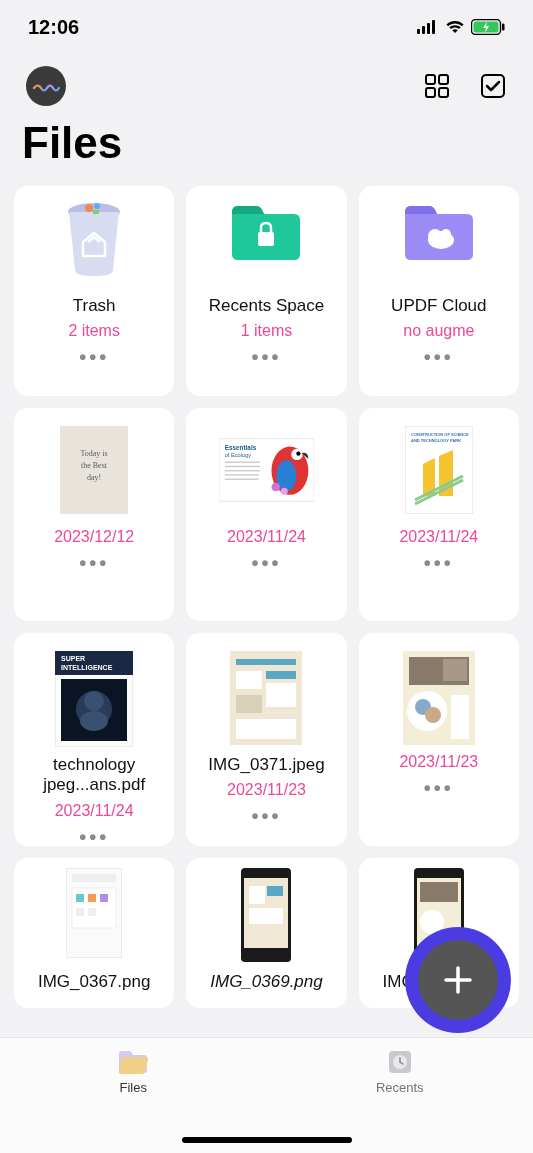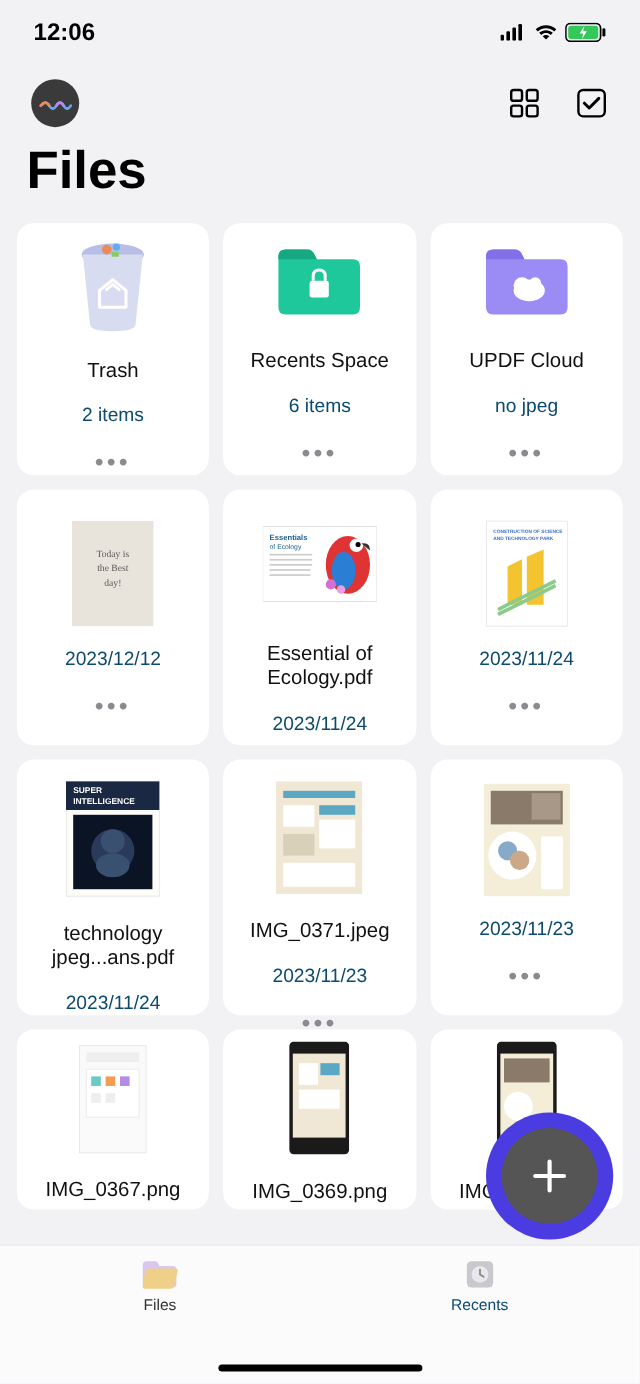--- a/index.html
+++ b/index.html
@@ -57,43 +57,42 @@
 }
 .card {
   background: #fff;
   border-radius: 14px;
   height: 210px;
   display: flex;
   flex-direction: column;
   align-items: center;
   padding: 10px 8px 6px;
   position: relative;
-  gap: 13px;
 }
 .card.short { height: 213px; padding-top:18px;}
 .thumb {
   width: 103px;
   height: 90px;
   display: flex;
-  align-items: flex-end;
+  align-items: flex-start;
   justify-content: center;
 }
 .thumb.doc { width: 95px; height: 96px; }
 .thumb.top { margin-top: 2px; }
 .card-title {
   font-size: 17px;
   text-align: center;
   margin-top: 8px;
   line-height: 1.2;
   padding: 0 4px;
   color: #111;
 }
 .card-sub {
   font-size: 16px;
-  color: #0c4a6e;
+  color: #ec4899;
   margin-top: 6px;
 }
 .dots {
   font-size: 20px;
   color: #8a8a8f;
   letter-spacing: 3px;
   margin-top: 6px;
   font-weight: 700;
 }
 .bottom-bar {
@@ -105,21 +104,21 @@
   display: flex;
 }
 .tab {
   flex: 1;
   display: flex;
   flex-direction: column;
   align-items: center;
   padding-top: 10px;
   gap: 4px;
 }
-.tab-label { font-size: 13px; color: #0c4a6e; }
+.tab-label { font-size: 13px; color: #737373; }
 .tab.active .tab-label { color: #333; }
 .home-indicator {
   position: absolute;
   bottom: 10px;
   left: 50%;
   transform: translateX(-50%);
   width: 170px; height: 6px;
   background: #000; border-radius: 4px;
 }
 .fab {
@@ -212,36 +211,36 @@
   <div class="card">
     <div class="thumb top">
       <svg width="80" height="70" viewBox="0 0 80 70">
         <path d="M6 14 Q6 8 12 8 L30 8 Q34 8 36 12 L38 16 L68 16 Q74 16 74 22 L74 56 Q74 62 68 62 L12 62 Q6 62 6 56 Z" fill="#1FC89A"></path>
         <path d="M6 14 Q6 8 12 8 L30 8 Q34 8 36 12 L38 16 L6 16 Z" fill="#16A880"></path>
         <rect x="32" y="34" width="16" height="14" rx="2" fill="#fff"></rect>
         <path d="M35 34 L35 30 Q35 25 40 25 Q45 25 45 30 L45 34" fill="none" stroke="#fff" stroke-width="2.5"></path>
       </svg>
     </div>
     <div class="card-title">Recents Space</div>
-    <div class="card-sub">6 items</div>
+    <div class="card-sub">1 items</div>
     <div class="dots">•••</div>
   </div>
 
   <div class="card">
     <div class="thumb top">
       <svg width="80" height="70" viewBox="0 0 80 70">
         <path d="M6 14 Q6 8 12 8 L30 8 Q34 8 36 12 L38 16 L68 16 Q74 16 74 22 L74 56 Q74 62 68 62 L12 62 Q6 62 6 56 Z" fill="#9B8CF5"></path>
         <path d="M6 14 Q6 8 12 8 L30 8 Q34 8 36 12 L38 16 L6 16 Z" fill="#8270E8"></path>
         <ellipse cx="42" cy="42" rx="13" ry="9" fill="#fff"></ellipse>
           <circle cx="36" cy="38" r="7" fill="#fff"></circle>
           <circle cx="47" cy="36" r="5" fill="#fff"></circle>
       </svg>
     </div>
     <div class="card-title">UPDF Cloud</div>
-    <div class="card-sub">no jpeg</div>
+    <div class="card-sub">no augme</div>
     <div class="dots">•••</div>
   </div>
 
   <div class="card short">
     <div class="thumb doc">
       <svg width="68" height="88" viewBox="0 0 68 88">
           <rect width="68" height="88" fill="#E8E4DC"></rect>
           <text x="34" y="30" font-size="8" text-anchor="middle" fill="#5a5a5a" font-family="cursive">Today is</text>
           <text x="34" y="42" font-size="8" text-anchor="middle" fill="#5a5a5a" font-family="cursive">the Best</text>
           <text x="34" y="54" font-size="8" text-anchor="middle" fill="#5a5a5a" font-family="cursive">day!</text>
@@ -264,21 +263,20 @@
           <rect x="8" y="56" width="48" height="2" fill="#ccc"></rect>
           <ellipse cx="100" cy="45" rx="26" ry="34" fill="#E03434"></ellipse>
           <ellipse cx="95" cy="52" rx="14" ry="22" fill="#2A7FD4"></ellipse>
           <circle cx="110" cy="22" r="8" fill="#fff"></circle>
           <circle cx="112" cy="21" r="3" fill="#000"></circle>
           <path d="M116 20 Q126 18 126 28" fill="#333"></path>
           <circle cx="80" cy="68" r="6" fill="#D46FD4"></circle>
           <circle cx="92" cy="74" r="5" fill="#E89FE8"></circle>
         </svg>
     </div>
-    <div class="card-title">Essential of Ecology.pdf</div>
     <div class="card-sub">2023/11/24</div>
     <div class="dots">•••</div>
   </div>
 
   <div class="card short">
     <div class="thumb doc">
       <svg width="68" height="88" viewBox="0 0 68 88">
           <rect width="68" height="88" fill="#fff" stroke="#ddd"></rect>
           <text x="6" y="10" font-size="4" fill="#3a6fc4" font-weight="700">CONSTRUCTION OF SCIENCE</text>
           <text x="6" y="16" font-size="4" fill="#3a6fc4" font-weight="700">AND TECHNOLOGY PARK</text>
@@ -352,21 +350,21 @@
           <rect x="10" y="26" width="8" height="8" fill="#6ACACA"></rect>
           <rect x="22" y="26" width="8" height="8" fill="#F49C54"></rect>
           <rect x="34" y="26" width="8" height="8" fill="#B48CE8"></rect>
           <rect x="10" y="40" width="8" height="8" fill="#eee"></rect>
           <rect x="22" y="40" width="8" height="8" fill="#eee"></rect>
         </svg>
     </div>
     <div class="card-title">IMG_0367.png</div>
   </div>
 
-  <div class="card" style="height:150px;overflow:hidden;">
+  <div class="card" style="height:150px;overflow:hidden;font-style:italic;">
     <div class="thumb doc">
       <svg width="50" height="94" viewBox="0 0 50 94">
           <rect width="50" height="94" rx="4" fill="#1a1a1a"></rect>
           <rect x="3" y="10" width="44" height="70" fill="#F0E8D4"></rect>
           <rect x="8" y="18" width="16" height="18" fill="#fff"></rect>
           <rect x="26" y="18" width="16" height="10" fill="#5aa8c4"></rect>
           <rect x="8" y="40" width="34" height="16" fill="#fff"></rect>
         </svg>
     </div>
     <div class="card-title">IMG_0369.png</div>

